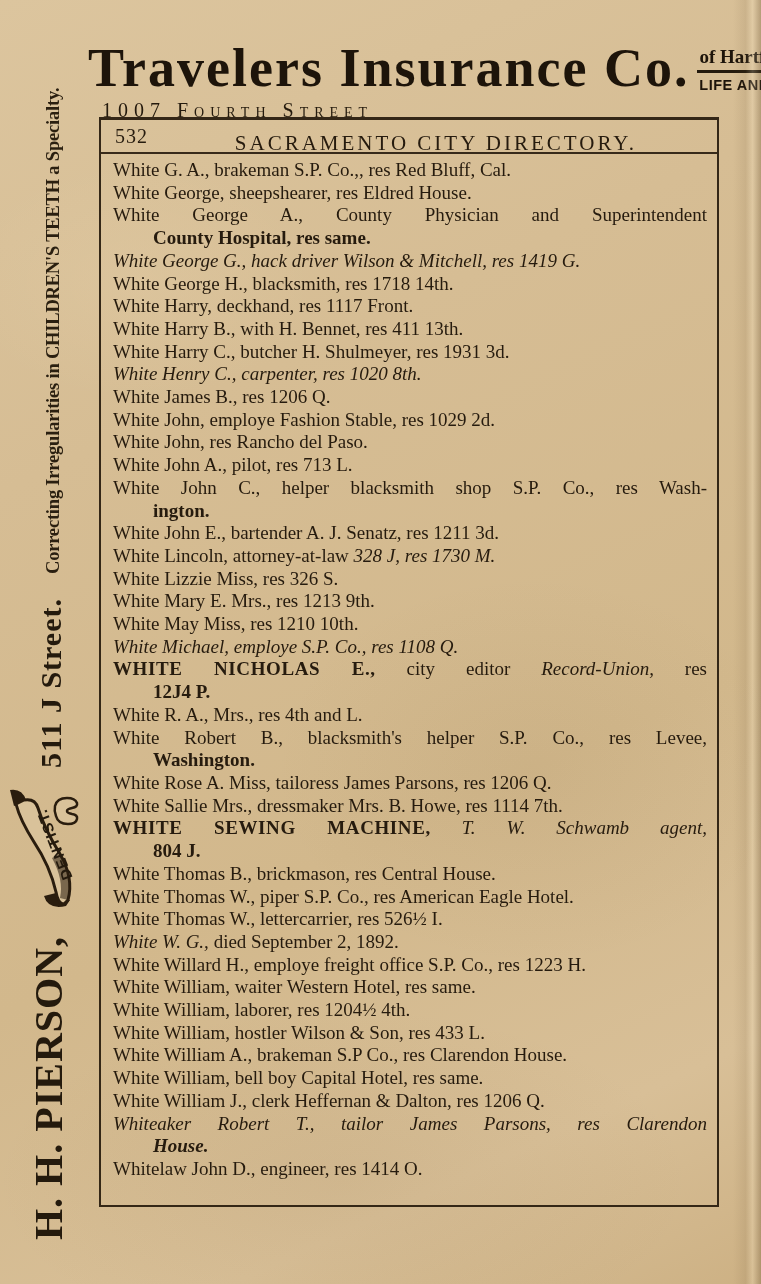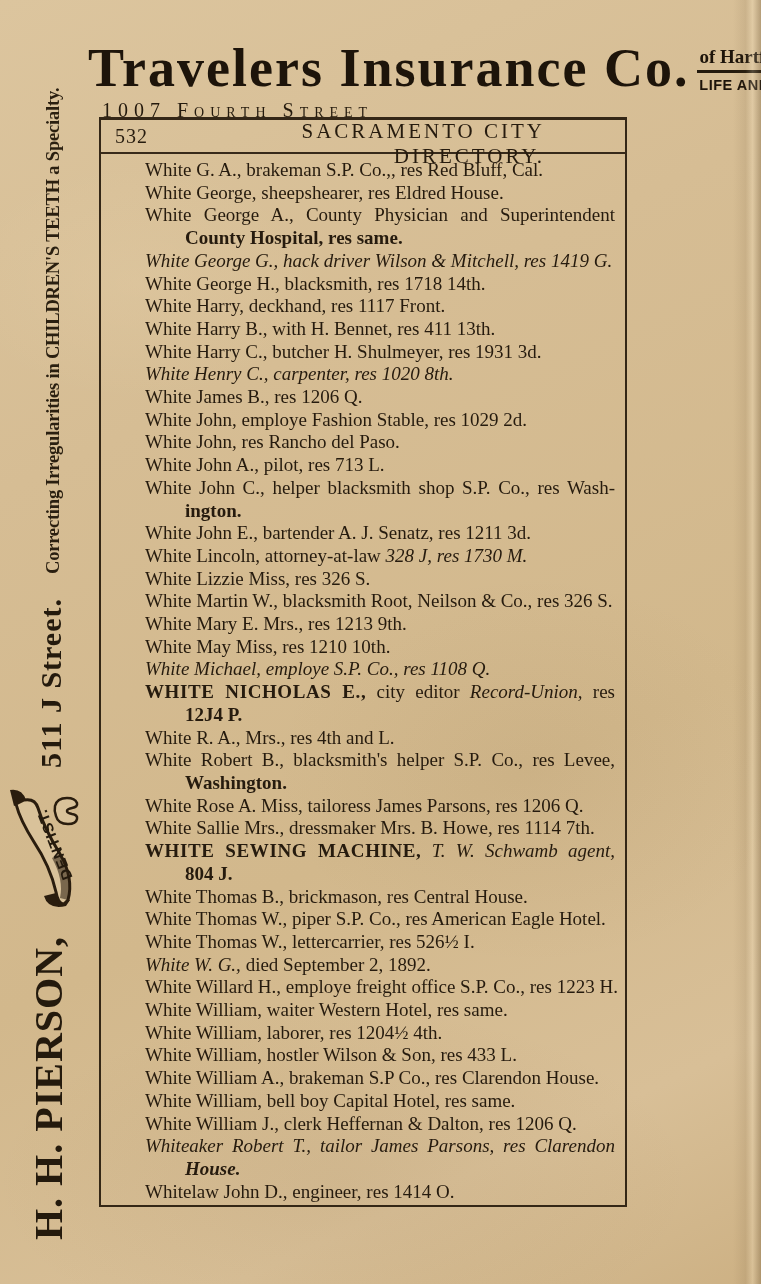--- a/index.html
+++ b/index.html
@@ -37,32 +37,32 @@
   .ad { position:absolute; left:88px; top:40px; width:650px; }
   .ad-row { display:flex; align-items:flex-start; }
   .ad-title { font-size:54px; font-weight:bold; letter-spacing:2px; line-height:1.05; white-space:nowrap; color:#1d140a; }
   .ad-right { margin-left:8px; margin-top:6px; text-align:center; }
   .ad-loc { font-size:19px; font-weight:bold; white-space:nowrap; border-bottom:3px solid #241a0d; padding:0 2px 2px 2px; color:#1d140a;}
   .ad-sub { font-family:"Liberation Sans", sans-serif; font-size:14.5px; font-weight:bold; letter-spacing:.5px; margin-top:4px; color:#1d140a; }
   .ad-addr { font-size:20px; font-variant:small-caps; letter-spacing:6px; text-align:left; width:560px; margin:2px 0 0 14px; color:#241a0d; }
 
   
   .dirbox {
-    position:absolute; left:99px; top:117px; width:528px; height:1090px;
+    position:absolute; left:99px; top:117px; width:620px; height:1090px;
     border:2px solid rgba(38,26,12,.92); border-top-width:3px;
     box-sizing:border-box;
   }
   .dirhead {
     display:flex; align-items:center; height:32px; padding:0 10px 0 14px;
     border-bottom:2px solid rgba(38,26,12,.9);
   }
   .pageno { font-size:20px; letter-spacing:1px; }
   .dirtitle { flex:1; text-align:right; font-size:21px; letter-spacing:3px; padding-right:70px;margin-top:15px; }
   .entries { padding:5px 10px 0 12px; font-size:19px; line-height:22.7px; }
-  .dline { padding-left:40px; text-indent:-40px; white-space:nowrap;margin-left:32px; }
+  .dline { padding-left:40px; text-indent:-40px; white-space:nowrap; }
   .dline.ind { padding-left:0; text-indent:40px;font-weight:bold; }
   .dline.sp { white-space:normal; text-align:justify; text-align-last:justify; }
   .dline span.i { font-style:italic; }
   .dline span.b { font-weight:bold; letter-spacing:.6px; }
 </style>
 </head>
 <body>
 
 <div class="page">
   <div class="grain"></div>
@@ -112,21 +112,20 @@
         <div class="dline"><span class="i">White Henry C., carpenter, res 1020 8th.</span></div>
         <div class="dline"><span class="n">White James B., res 1206 Q.</span></div>
         <div class="dline"><span class="n">White John, employe Fashion Stable, res 1029 2d.</span></div>
         <div class="dline"><span class="n">White John, res Rancho del Paso.</span></div>
         <div class="dline"><span class="n">White John A., pilot, res 713 L.</span></div>
         <div class="dline sp"><span class="n">White John C., helper blacksmith shop S.P. Co., res Wash-</span></div>
         <div class="dline ind"><span class="n">ington.</span></div>
         <div class="dline"><span class="n">White John E., bartender A. J. Senatz, res 1211 3d.</span></div>
         <div class="dline"><span class="n">White Lincoln, attorney-at-law </span><span class="i">328 J, res 1730 M.</span></div>
         <div class="dline"><span class="n">White Lizzie Miss, res 326 S.</span></div>
-        <div class="dline"><span class="n">White Martin W., blacksmith Root, Neilson &amp; Co., res 326 S.</span></div>
         <div class="dline"><span class="n">White Mary E. Mrs., res 1213 9th.</span></div>
         <div class="dline"><span class="n">White May Miss, res 1210 10th.</span></div>
         <div class="dline"><span class="i">White Michael, employe S.P. Co., res 1108 Q.</span></div>
         <div class="dline sp"><span class="b">WHITE NICHOLAS E.,</span><span class="n"> city editor </span><span class="i">Record-Union,</span><span class="n"> res</span></div>
         <div class="dline ind"><span class="n">12J4 P.</span></div>
         <div class="dline"><span class="n">White R. A., Mrs., res 4th and L.</span></div>
         <div class="dline sp"><span class="n">White Robert B., blacksmith's helper S.P. Co., res Levee,</span></div>
         <div class="dline ind"><span class="n">Washington.</span></div>
         <div class="dline"><span class="n">White Rose A. Miss, tailoress James Parsons, res 1206 Q.</span></div>
         <div class="dline"><span class="n">White Sallie Mrs., dressmaker Mrs. B. Howe, res 1114 7th.</span></div>

